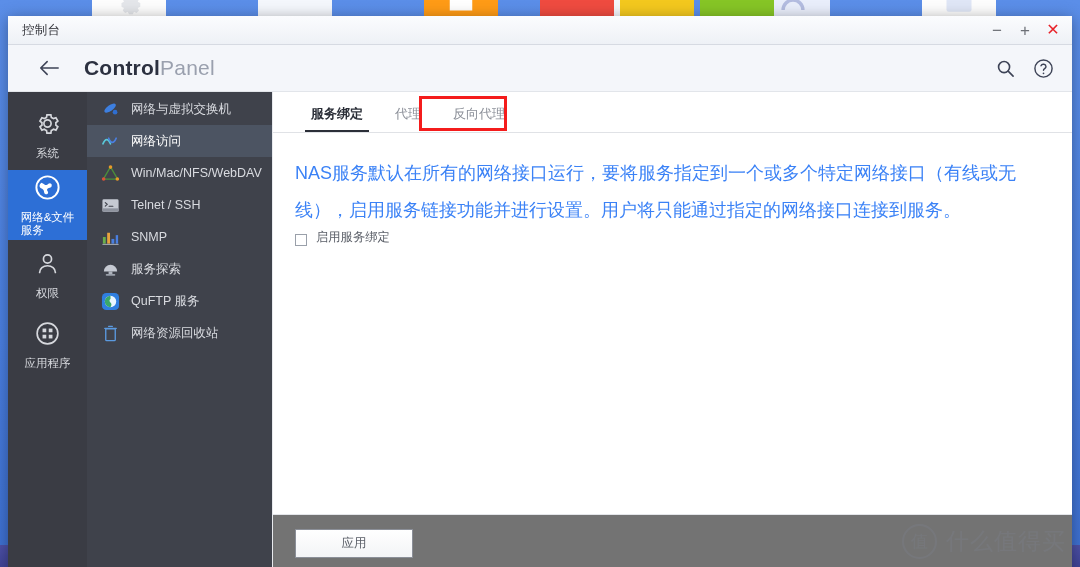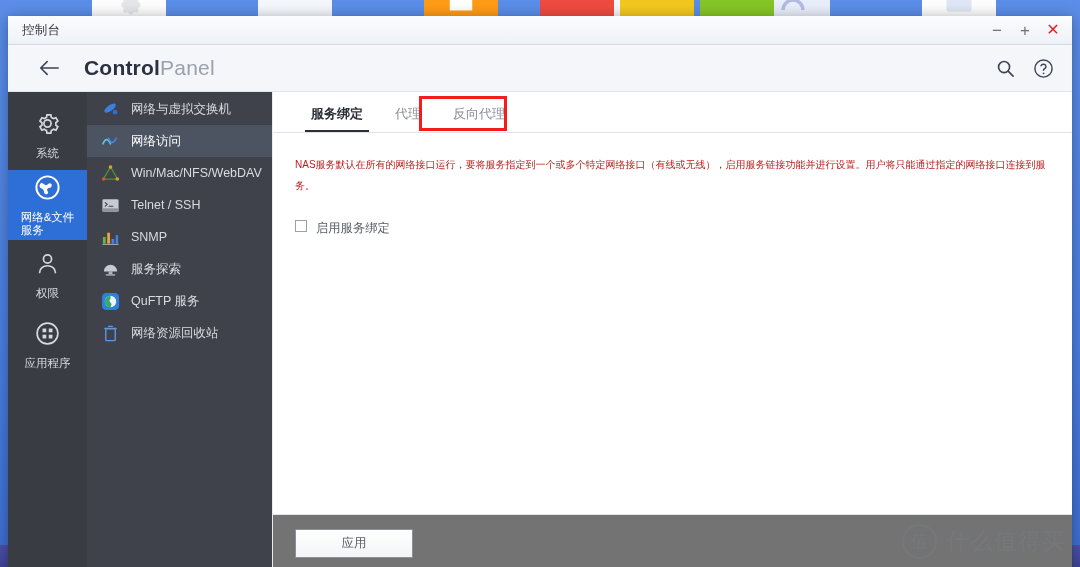--- a/index.html
+++ b/index.html
@@ -120,24 +120,24 @@
     font-size: 13px; color: #8b8f98; padding: 0 16px 9px 16px;
     cursor: pointer; position: relative;
   }
   .tab.active { color: #2b2f38; font-weight: bold; }
   .tab.active::after {
     content: ""; position: absolute; left: 10px; right: 10px; bottom: 0;
     height: 2px; background: #2b2f38;
   }
   #content { flex: 1 1 auto; padding: 22px 22px 0 22px; overflow: hidden; }
   .desc {
-    font-size: 10px; color: #b91c1c; line-height: 2.05;
+    font-size: 18px; color: #3b82f6; line-height: 2.05;
     max-width: 760px;
   }
-  .cbrow { display: flex; align-items: flex-start; gap: 9px; margin-top: 24px; }
+  .cbrow { display: flex; align-items: flex-end; gap: 9px; }
   .cbox {
     width: 12px; height: 12px; border: 1px solid #9aa0aa; background: #fff;
     box-sizing: border-box; cursor: pointer;
   }
   .cblabel { font-size: 12.3px; color: #5c6069; }
 
   #footer {
     flex: 0 0 57px; border-top: 1px solid #e3e5e9;
     display: flex; align-items: center; padding-left: 22px;
     background: #737373;

